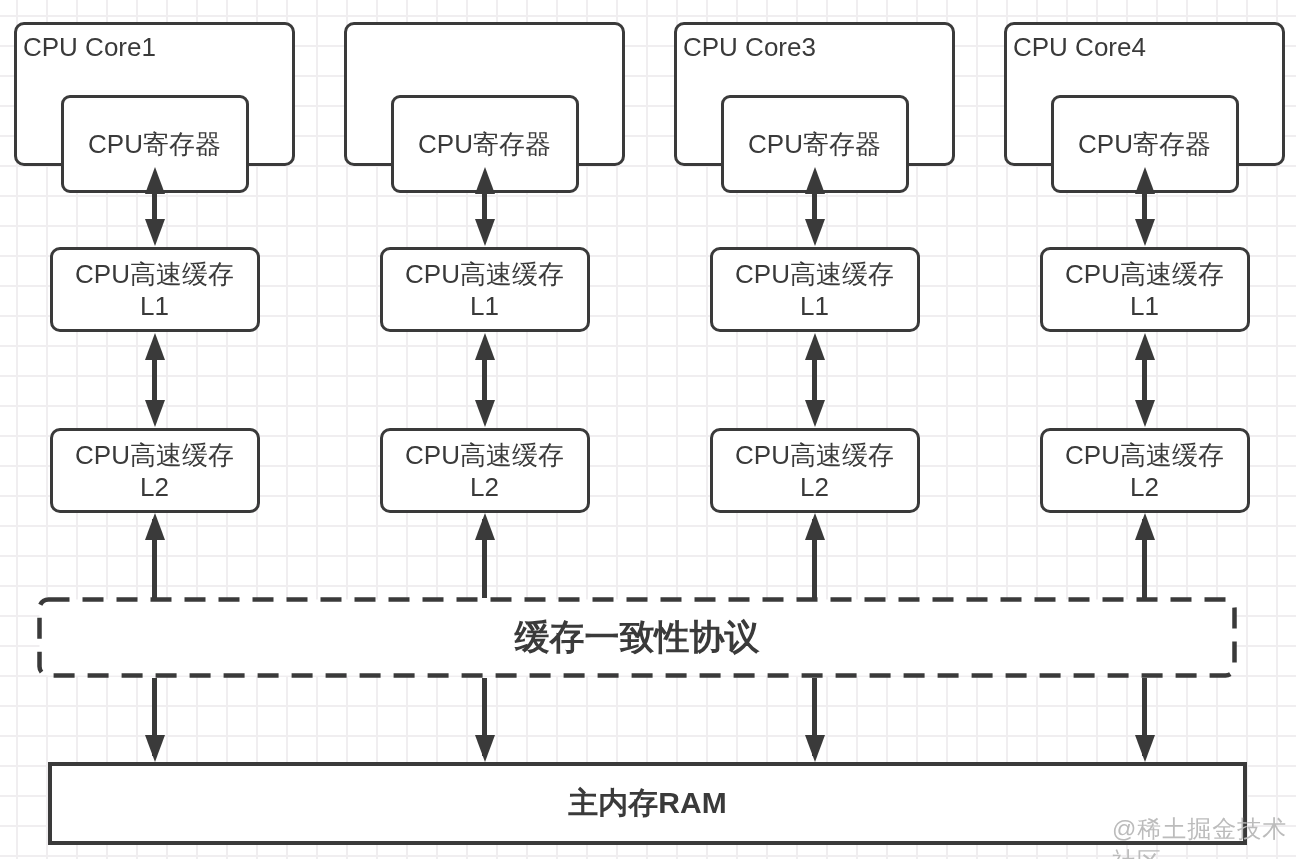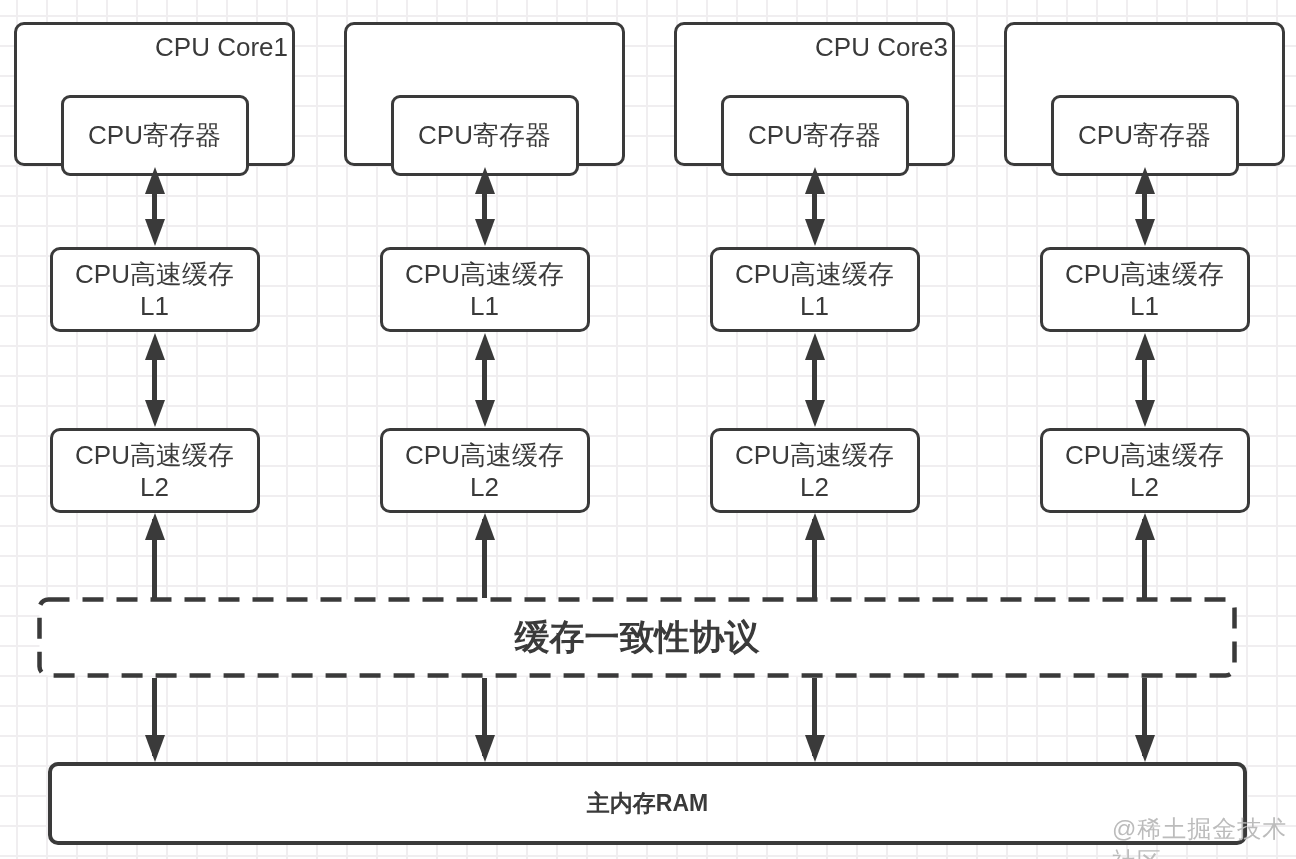--- a/index.html
+++ b/index.html
@@ -29,25 +29,25 @@
   .col-2 { left:674px;text-decoration:underline; }
   .col-3 { left:1004px; }
 
   .box {
     position:absolute; background:#fff;
     border:3.5px solid var(--stroke); border-radius:10px;
   }
   .core-box { left:0; top:22px; width:281px; height:144px; }
   .core-title {
     position:absolute; left:0; right:4px; top:7px;
-    text-align:right; font-size:26px; line-height:30px;margin-left:6px;
+    text-align:left; font-size:26px; line-height:30px;margin-left:6px;
   }
   .register-box {
     left:50%; transform:translateX(-50%);
-    top:70px; width:188px; height:81px;
+    top:70px; width:188px; height:98px;
     border-radius:9px;
     display:flex; align-items:center; justify-content:center;
     font-size:26px;
   }
   .cache-box {
     left:50%; transform:translateX(-50%);
     width:210px; height:85px;
     display:flex; flex-direction:column; align-items:center; justify-content:center;
     font-size:26px; line-height:32px; text-align:center;
   }
@@ -81,23 +81,23 @@
     position:absolute; left:37px; top:597px; width:1200px; height:81px;
   }
   .coherence-box svg { position:absolute; left:0; top:0; }
   .coherence-label {
     position:absolute; left:0; right:0; top:0; bottom:0;
     display:flex; align-items:center; justify-content:center;
     font-size:35px; font-weight:bold;
   }
   .ram-box {
     position:absolute; left:48px; top:762px; width:1199px; height:83px;
-    background:#fff; border:4px solid var(--stroke); border-radius:10px;
+    background:#fff; border:4px solid var(--stroke); border-radius:0;
     display:flex; align-items:center; justify-content:center;
-    font-size:23px; font-weight:bold;
+    font-size:30px; font-weight:bold;
   }
   .watermark {
     position:absolute; left:1112px; top:813px;
     font-size:24px; color:var(--watermark); letter-spacing:1px;
     z-index:5;
   }
 </style>
 </head>
 <body>
 
@@ -202,20 +202,21 @@
       <div class="shaft"></div>
     </div>
     <div class="arrow down-only arrow-coh-ram">
       <div class="shaft"></div>
       <div class="head down"></div>
     </div>
   </div>
 
   <div class="column col-3">
     <div class="box core-box">
+      <div class="core-title">CPU Core4</div>
       <div class="box register-box">
         <span>CPU寄存器</span>
       </div>
     </div>
     <div class="arrow double arrow-core-l1">
       <div class="head up"></div>
       <div class="shaft"></div>
       <div class="head down"></div>
     </div>
     <div class="box cache-box l1-box">

